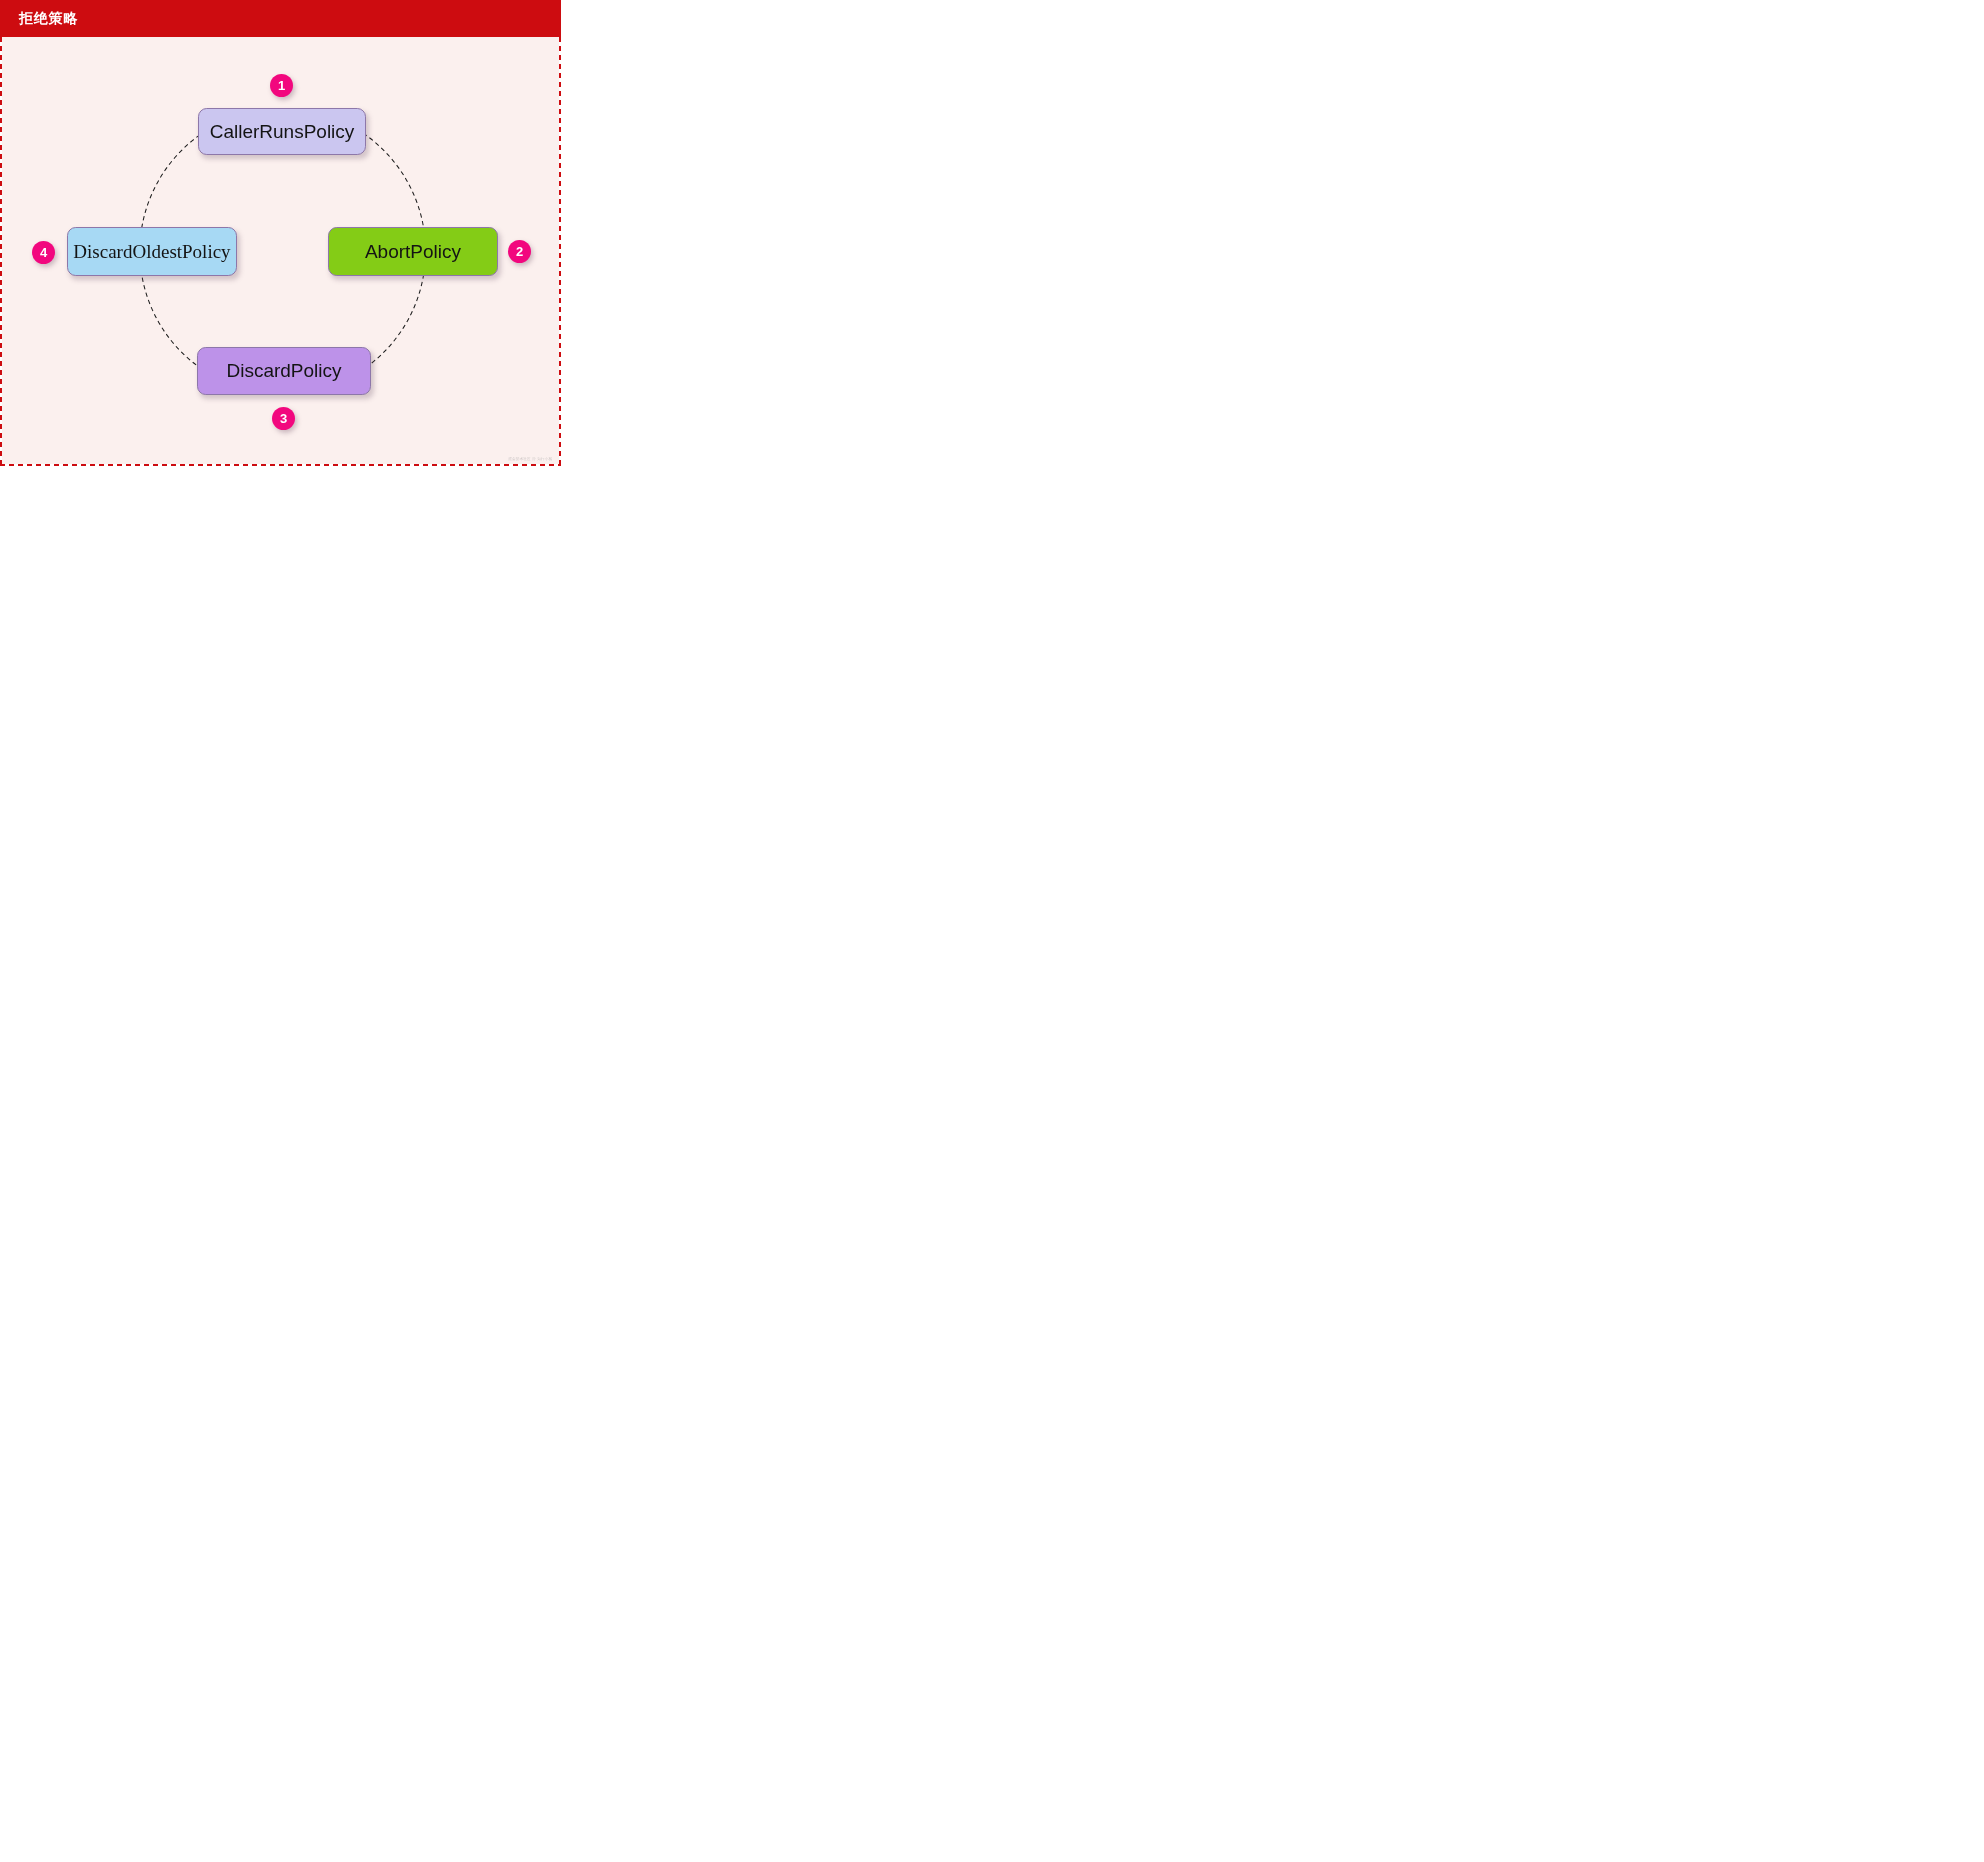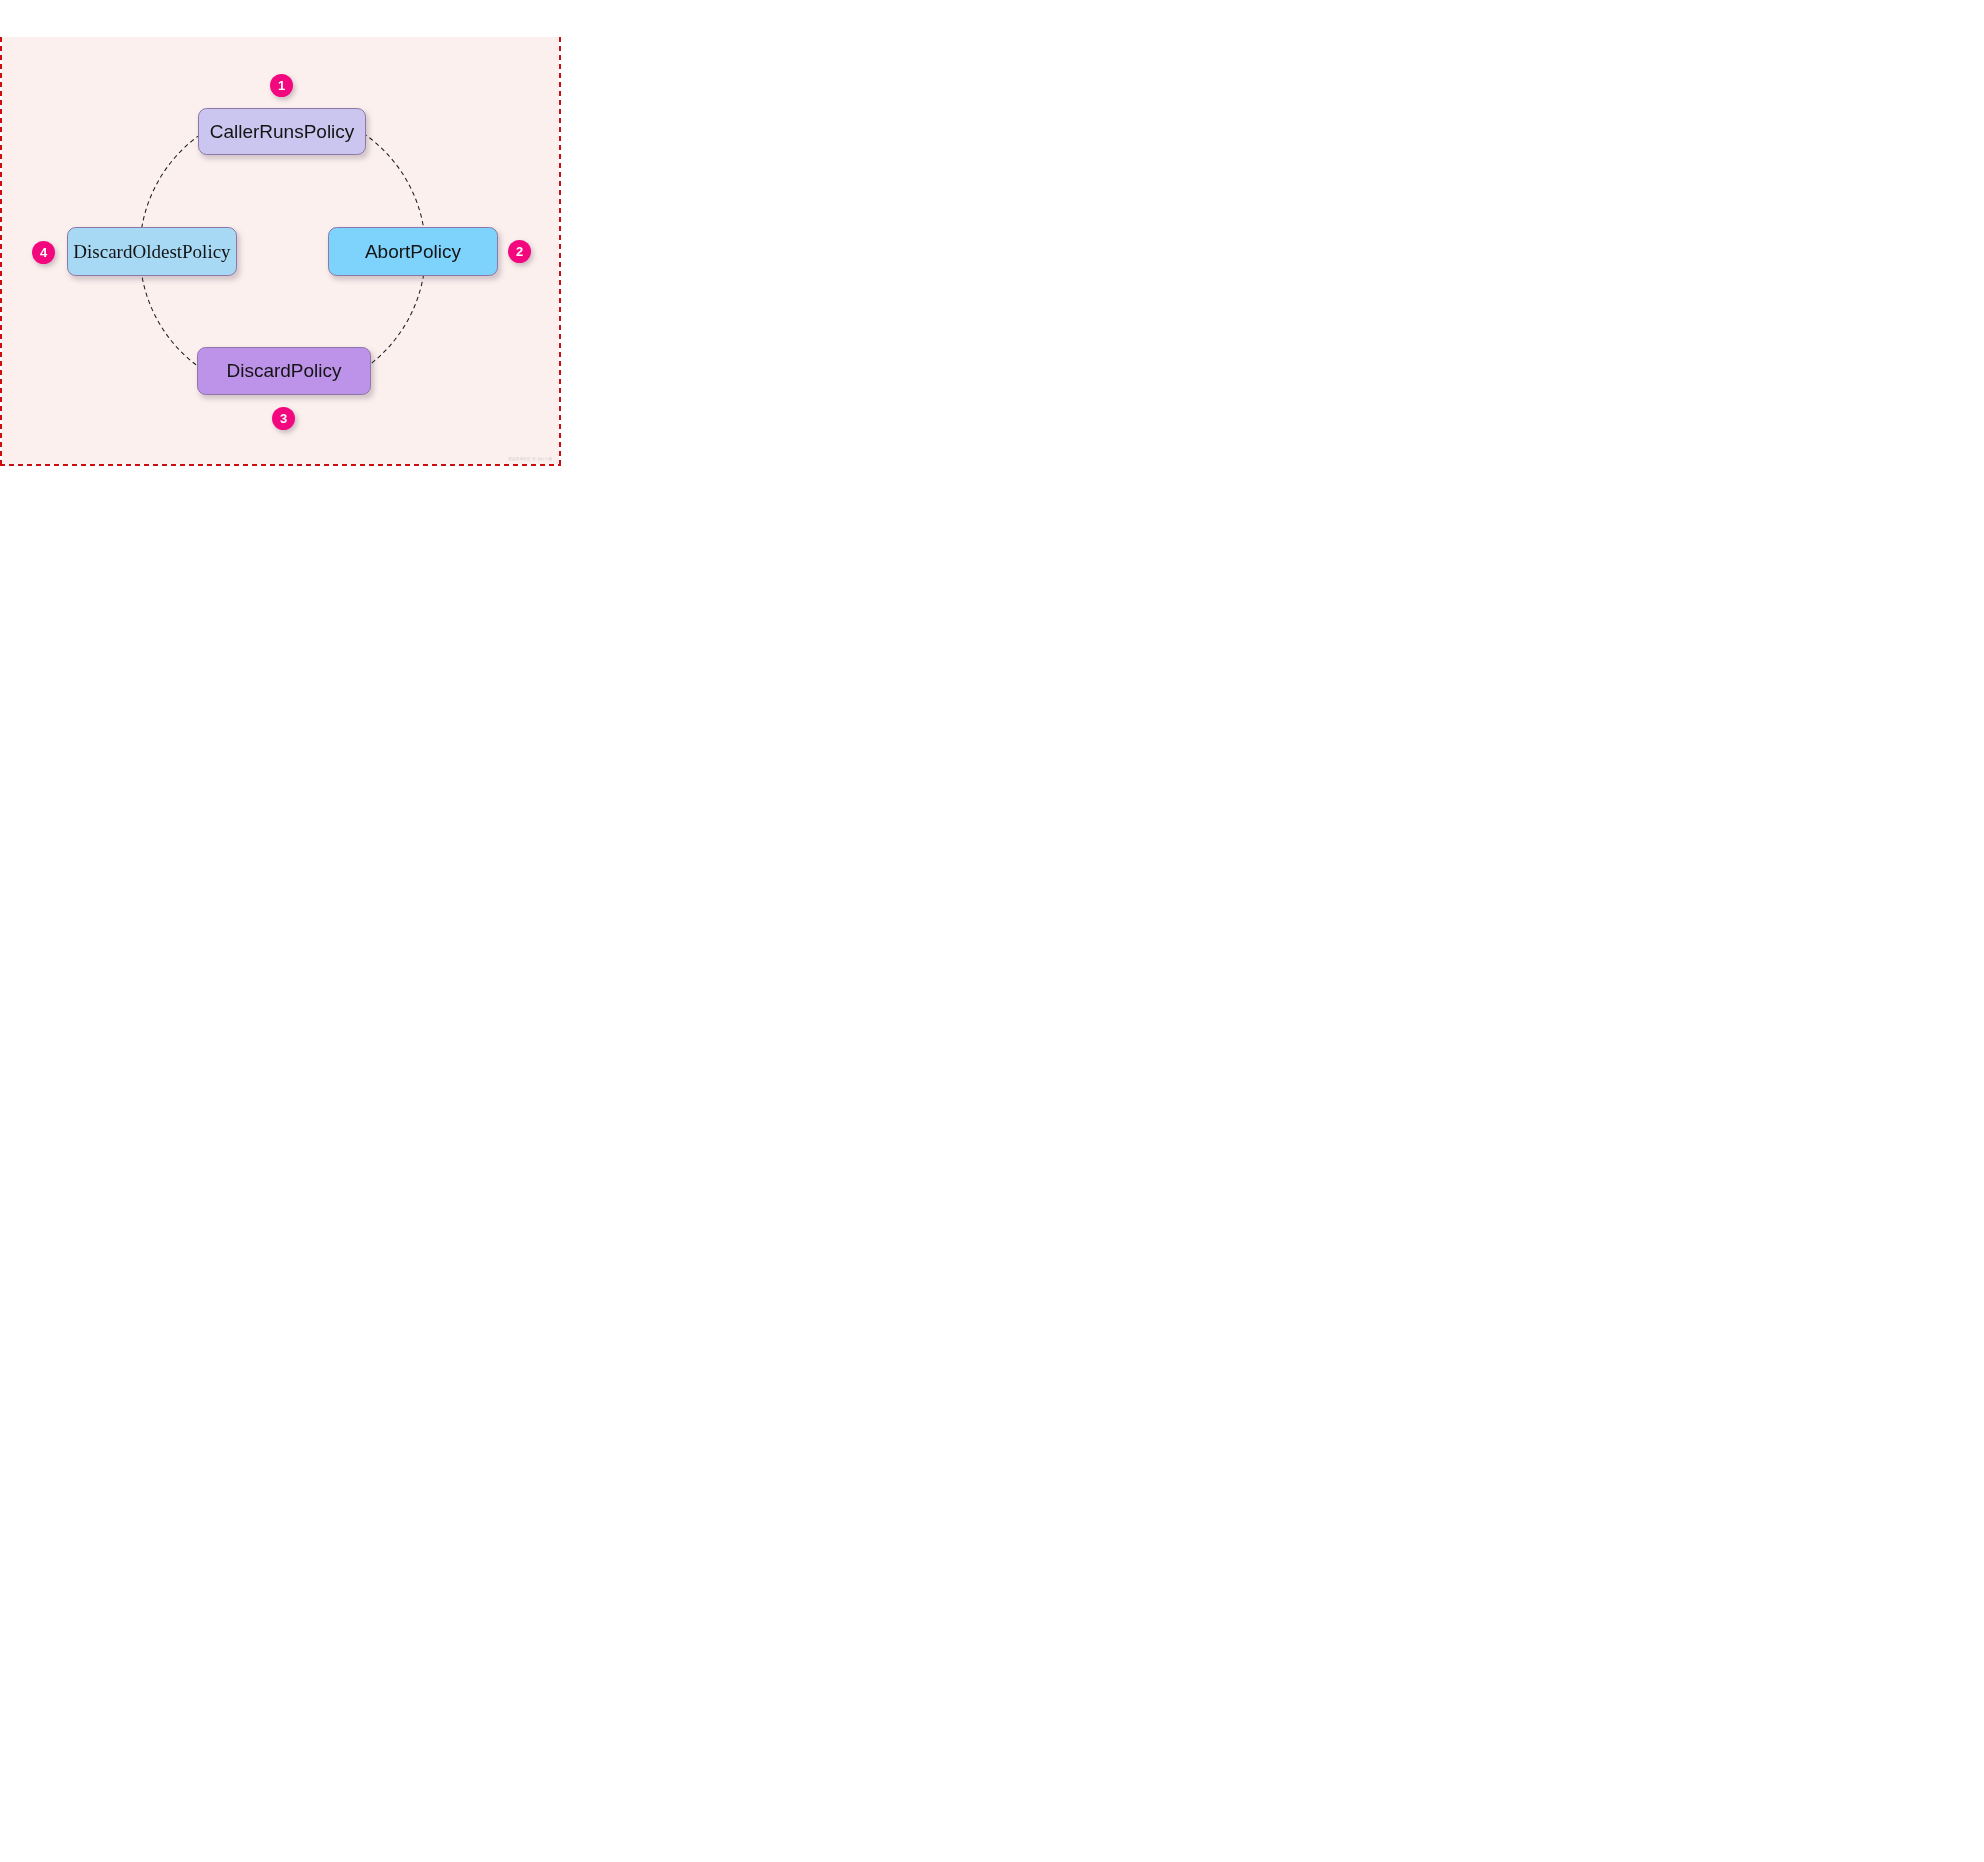--- a/index.html
+++ b/index.html
@@ -124,34 +124,37 @@
     color: #c9bcba;
     text-shadow: 0.2px 0.2px 0 #ffffff;
     letter-spacing: 0.2px;
   }
 </style>
 </head>
 <body>
 
 <div class="page">
 
+  <div class="header" style="background-color: rgb(205, 12, 16);">
+    <span class="title">拒绝策略</span>
+  </div>
 
   <div class="content">
 
     <div class="panel" style="background-color: rgb(251, 240, 238);"></div>
 
     <svg class="cycle-svg" viewBox="0 0 1413 1081" xmlns="http://www.w3.org/2000/svg">
       <circle cx="712" cy="540" r="360" fill="none" stroke-width="2.6" stroke-dasharray="11 8.5" style="stroke: rgb(26, 26, 26);"></circle>
     </svg>
 
     <div class="node node-top" style="background-color: rgb(203, 198, 240); border-color: rgb(141, 119, 169);">
       <span class="node-label">CallerRunsPolicy</span>
     </div>
 
-    <div class="node node-right" style="background-color: #7dd3fc; border-color: rgb(141, 119, 169);">
+    <div class="node node-right" style="background-color: #84cc16; border-color: rgb(141, 119, 169);">
       <span class="node-label">AbortPolicy</span>
     </div>
 
     <div class="node node-bottom" style="background-color: rgb(189, 146, 233); border-color: rgb(141, 119, 169);">
       <span class="node-label">DiscardPolicy</span>
     </div>
 
     <div class="node node-left" style="background-color: rgb(167, 217, 244); border-color: rgb(141, 119, 169);">
       <span class="node-label">DiscardOldestPolicy</span>
     </div>

